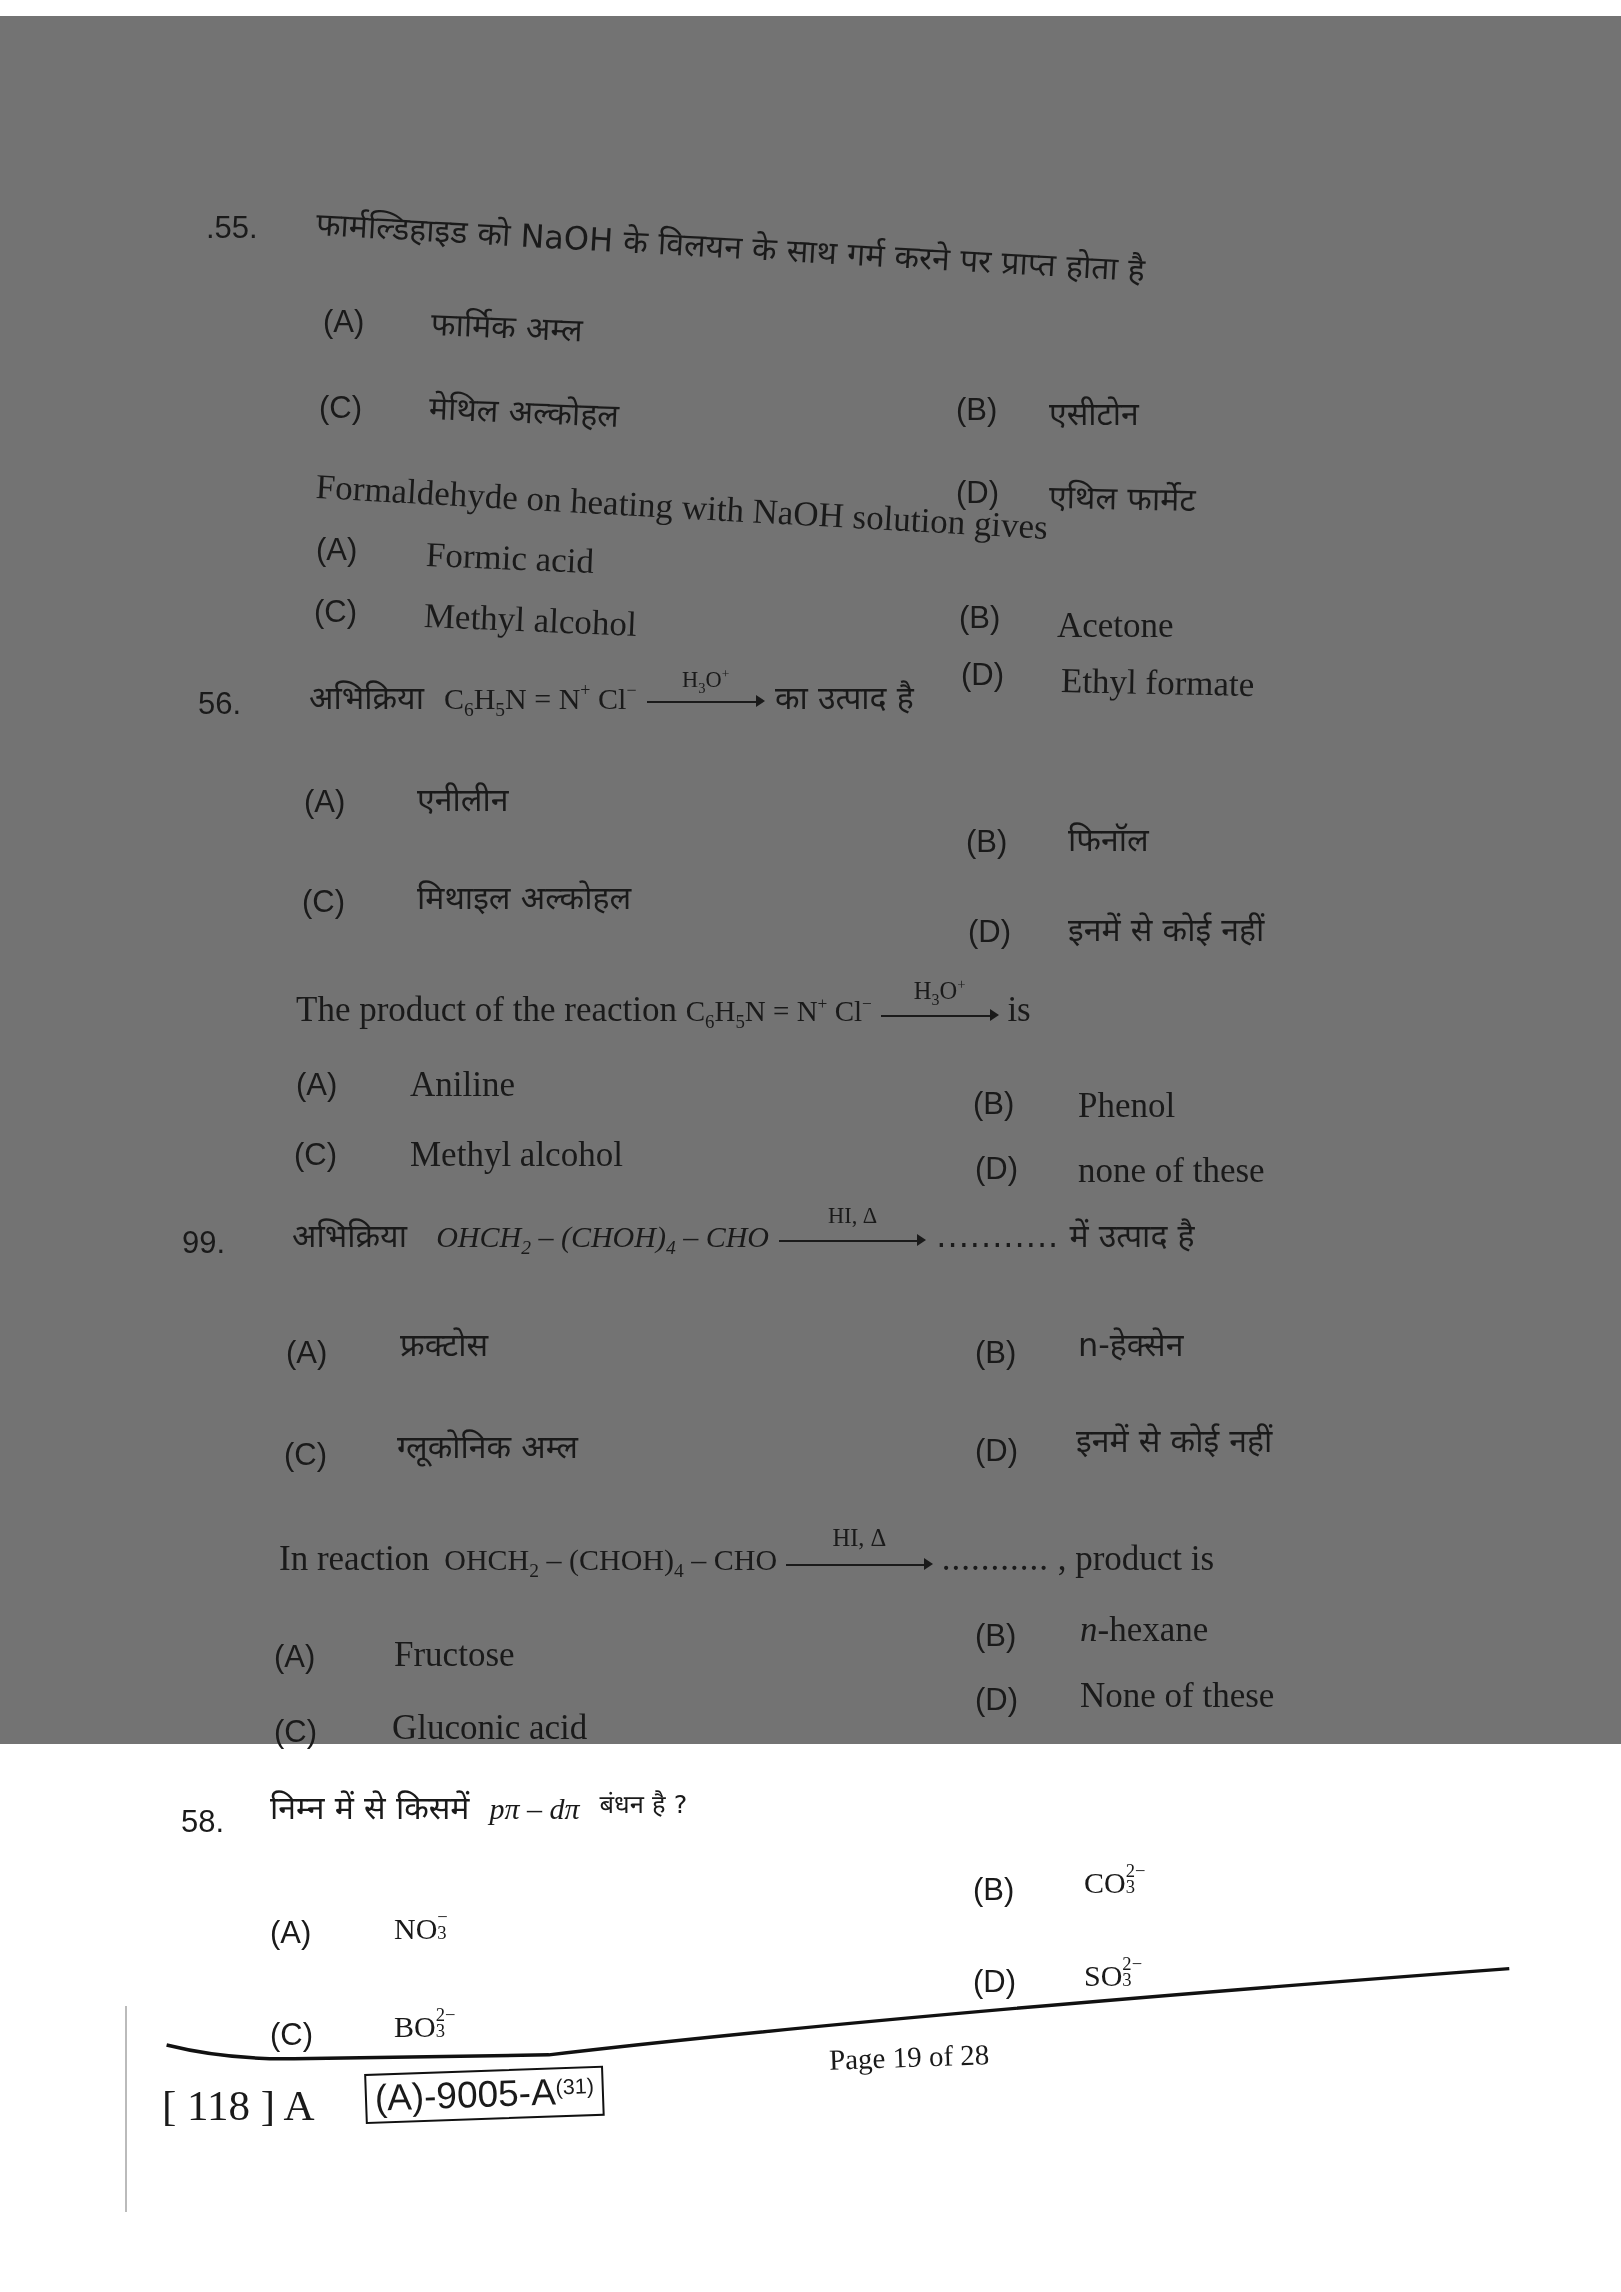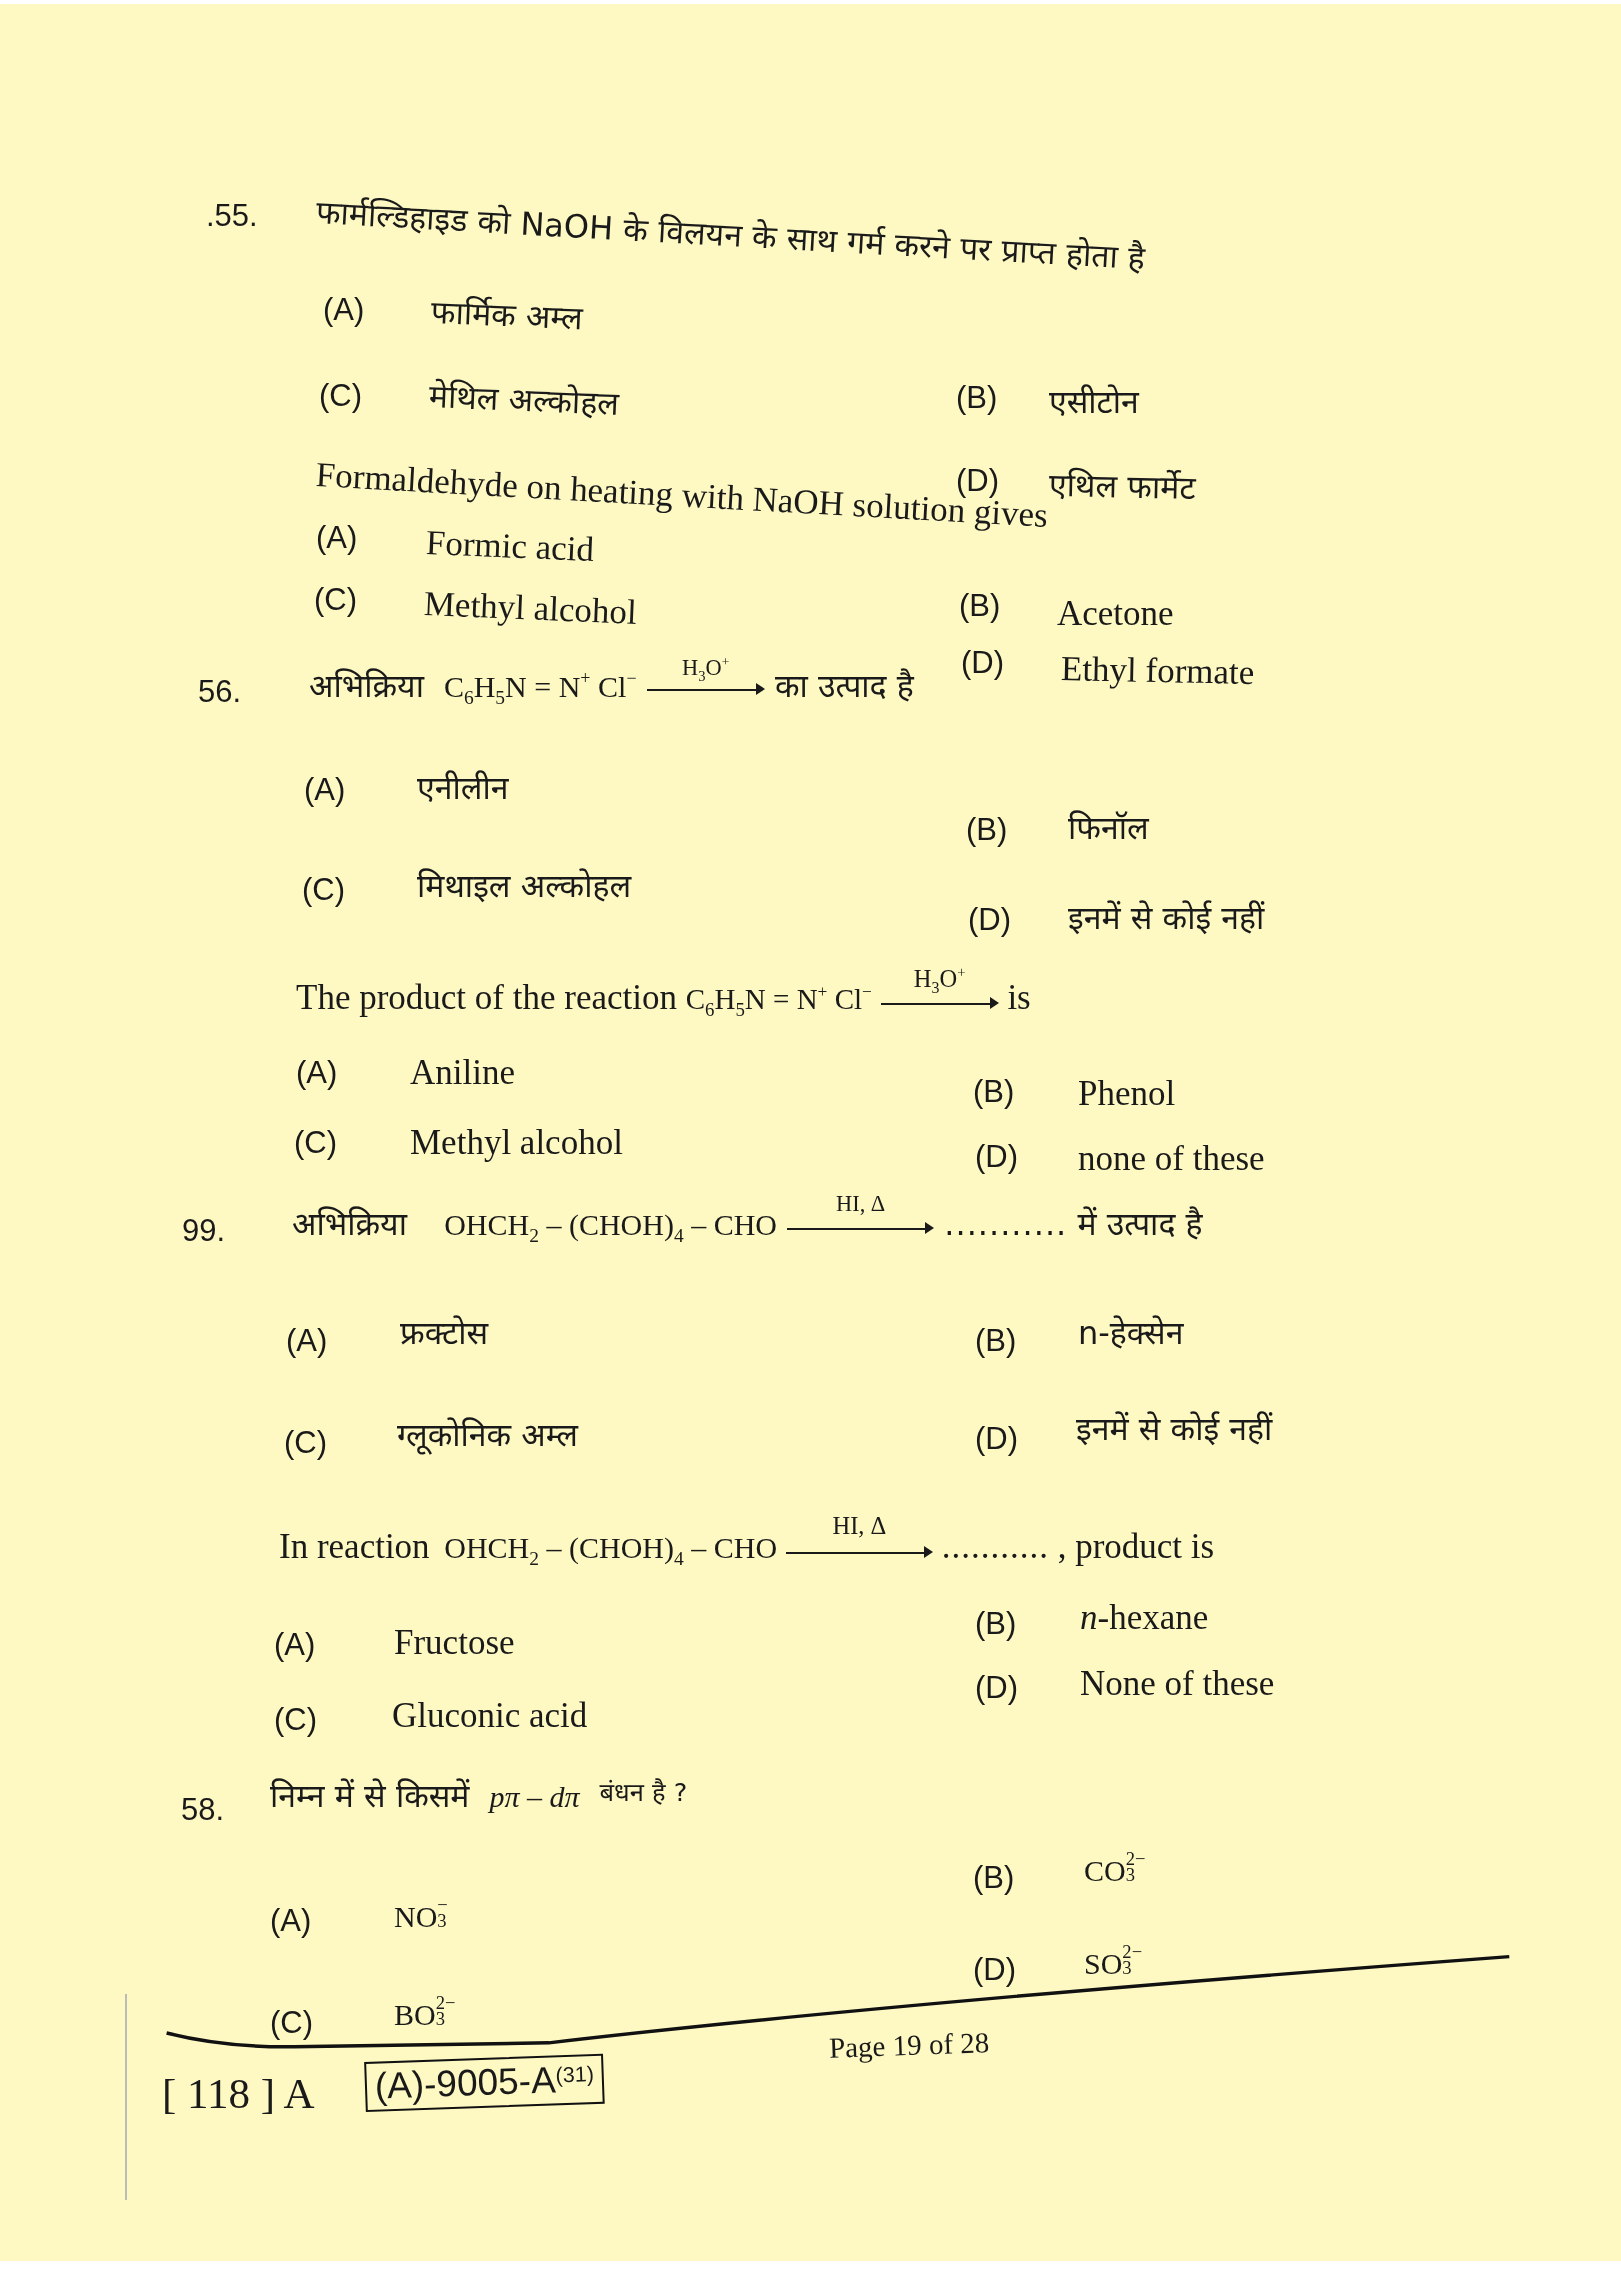--- a/index.html
+++ b/index.html
@@ -1,18 +1,18 @@
 <!DOCTYPE html>
 <html><head>
 <meta charset="utf-8">
 <style>
   html, body { margin: 0; padding: 0; background: #ffffff; }
   body { width: 1621px; height: 2293px; position: relative; overflow: hidden;
          font-family: "DejaVu Serif", "Liberation Serif", serif; color: #1a1a1a; }
-  .page { position: absolute; left: 0; top: 4px; width: 1621px; height: 2257px; background: #fef9c3; }
+  .page { position: absolute; left: 0; top: 16px; width: 1621px; height: 1728px; background: #737373; }
   .t { position: absolute; white-space: nowrap; font-size: 33px; line-height: 1; }
   .num { font-family: "Liberation Sans", sans-serif; font-size: 31px; }
   .lbl { font-family: "Liberation Sans", sans-serif; font-size: 31px; }
   .hi { font-family: "DejaVu Sans", sans-serif; font-size: 32px; }
   .en { font-family: "Liberation Serif", serif; font-size: 35px; }
   .chem { font-family: "Liberation Serif", serif; font-size: 30px; }
   .sub { font-size: 0.65em; vertical-align: -0.35em; }
   .sup { font-size: 0.6em; vertical-align: 0.7em; }
   .ion { display: inline-block; position: relative; }
   .ion .s { position: absolute; left: 100%; font-size: 0.62em; }
@@ -99,21 +99,21 @@
 
   <div class="t lbl" style="left:294px; top:1123px;">(C)</div>
   <div class="t en" style="left:410px; top:1121px;">Methyl alcohol</div>
 
   <div class="t lbl" style="left:975px; top:1137px;">(D)</div>
   <div class="t en" style="left:1078px; top:1137px;">none of these</div>
 
   <div class="t num" style="left:182px; top:1211px;">99.</div>
   <div class="t hi" style="left:292px; top:1204px;">
     <span>अभिक्रिया</span>
-    <span class="chem" style="margin-left:27px;"><span>OHCH</span><span class="sub">2</span><span> – (CHOH)</span><span class="sub">4</span><span> – CHO</span></span>
+    <span class="chem" style="margin-left:19px;font-style:italic;"><span>OHCH</span><span class="sub">2</span><span> – (CHOH)</span><span class="sub">4</span><span> – CHO</span></span>
     <span class="arrow" style="width:147px;"><span class="over chem">HI, Δ</span><span class="line"></span><span class="head"></span></span>
     <span class="dots">...........</span>
     <span>में उत्पाद है</span>
   </div>
 
   <div class="t lbl" style="left:286px; top:1321px;">(A)</div>
   <div class="t hi" style="left:400px; top:1313px;">फ्रक्टोस</div>
 
   <div class="t lbl" style="left:975px; top:1321px;">(B)</div>
   <div class="t hi" style="left:1078px; top:1313px;">n-हेक्सेन</div>

